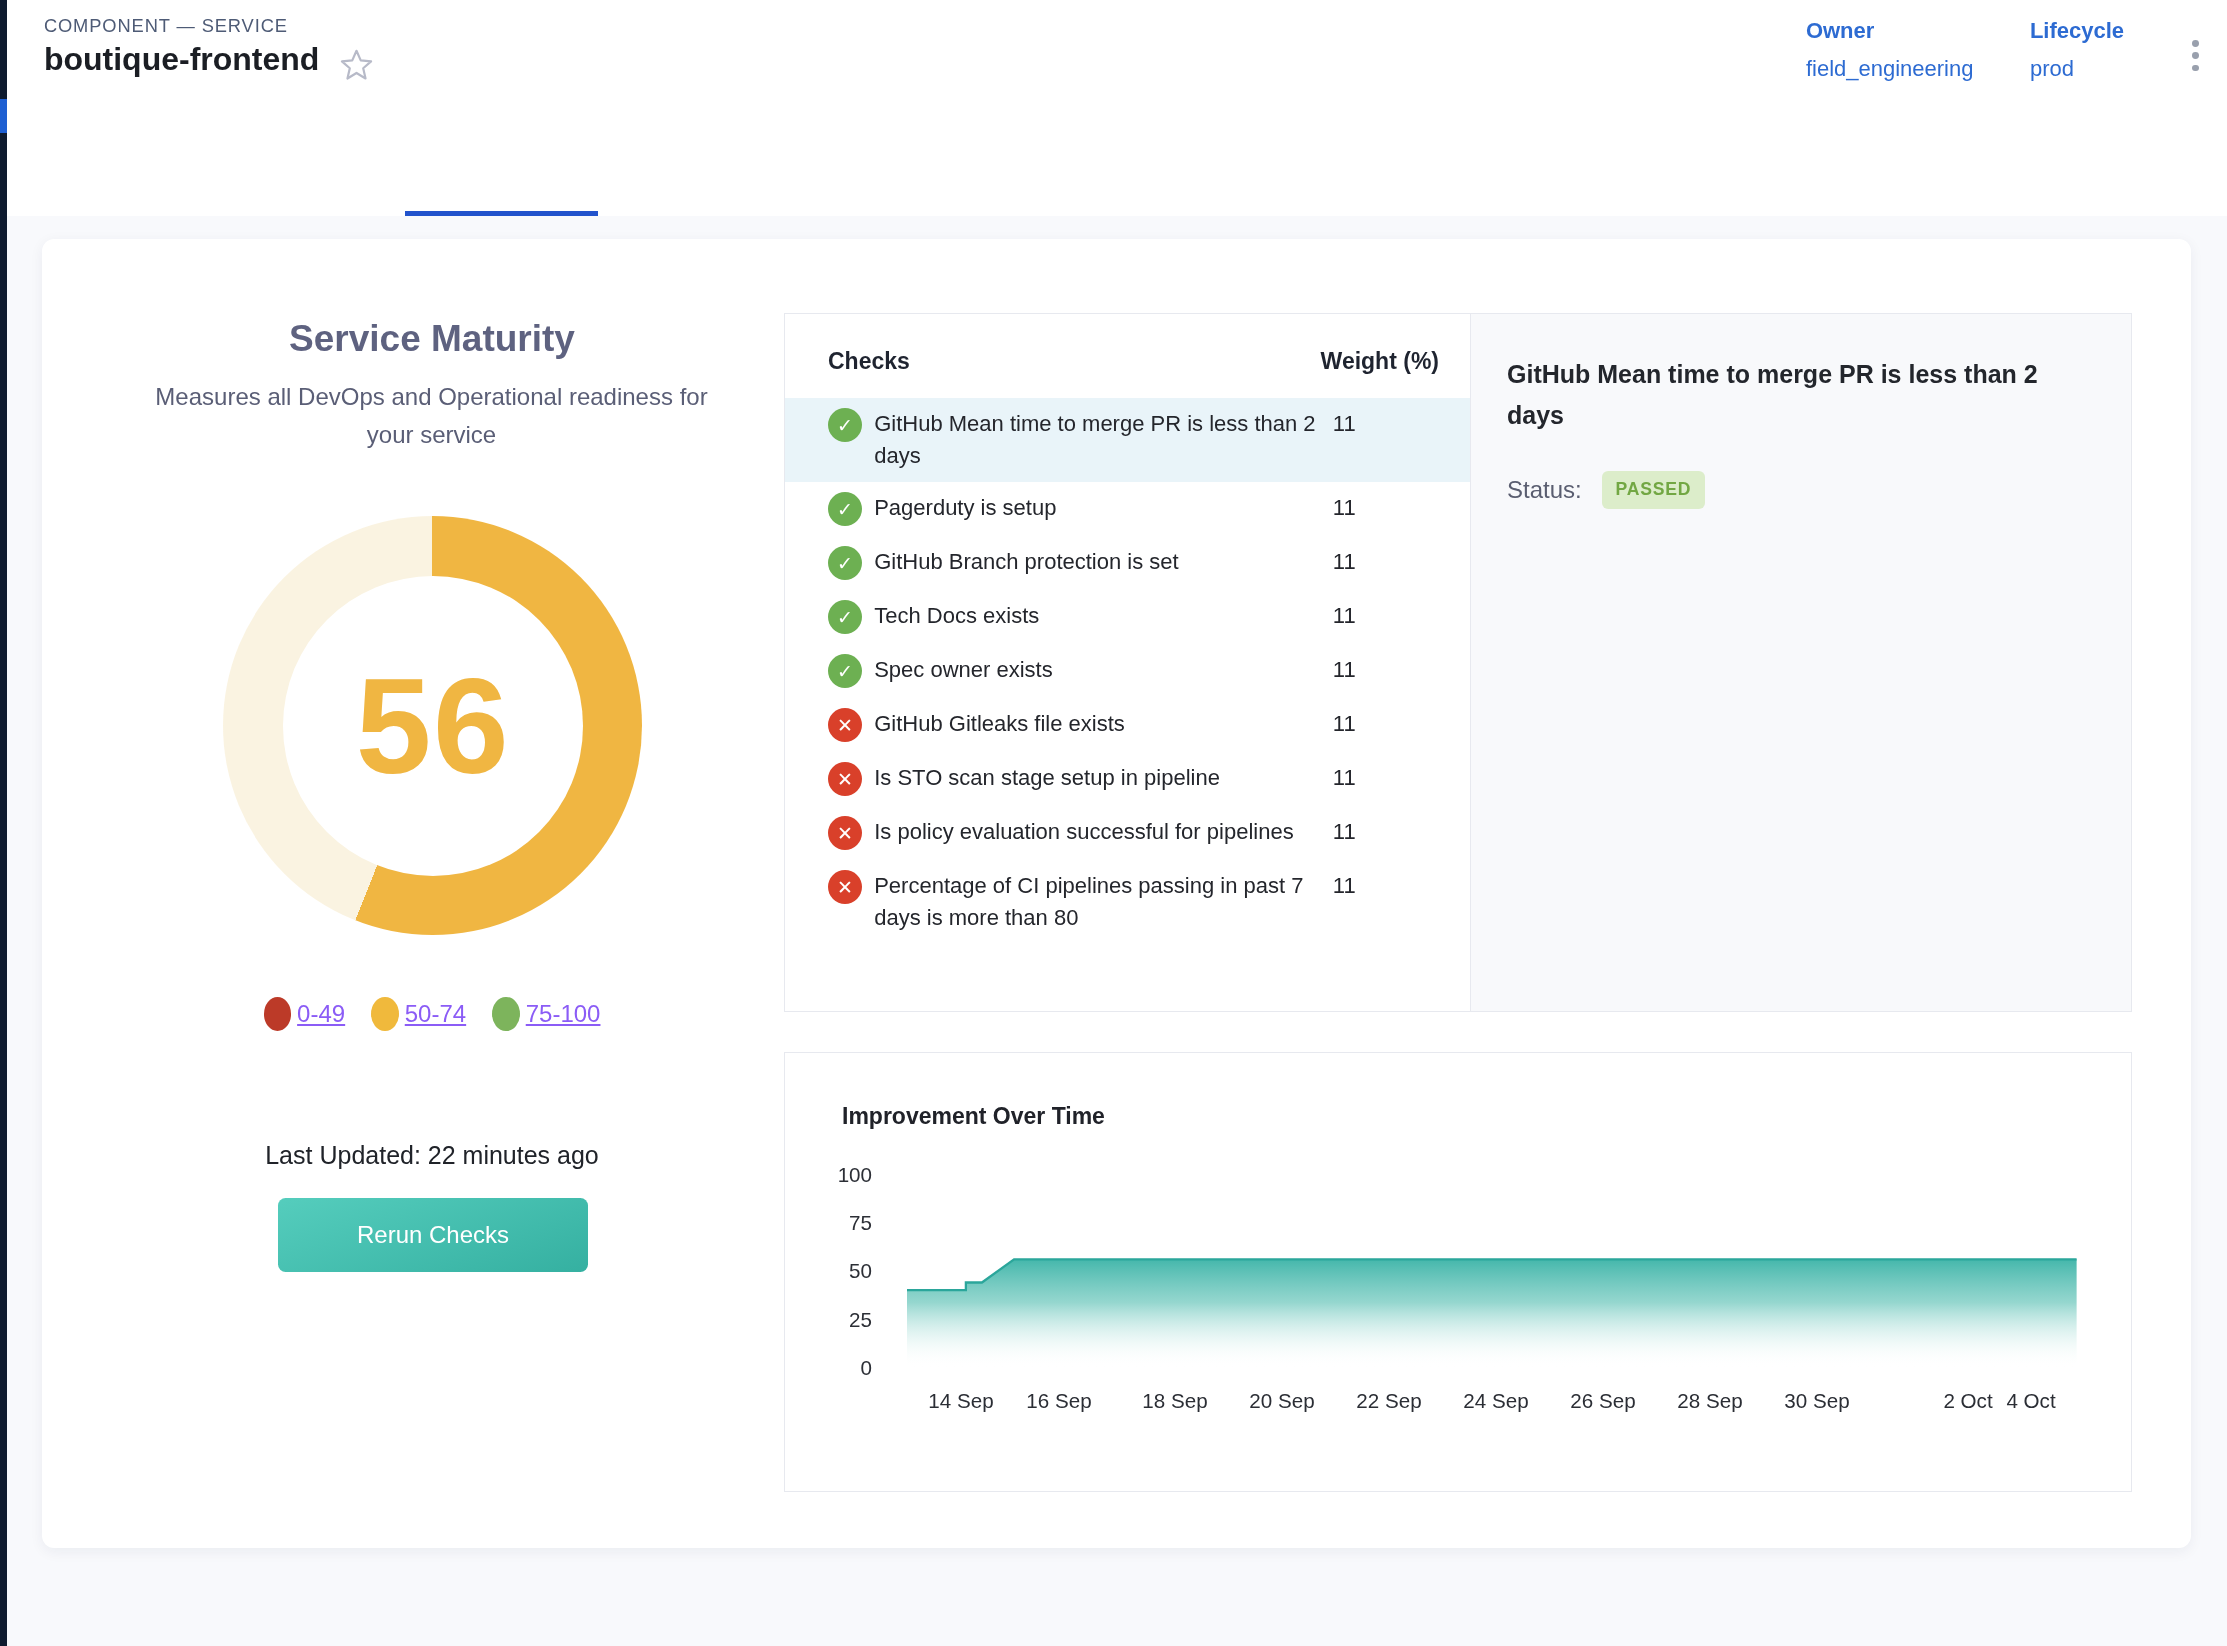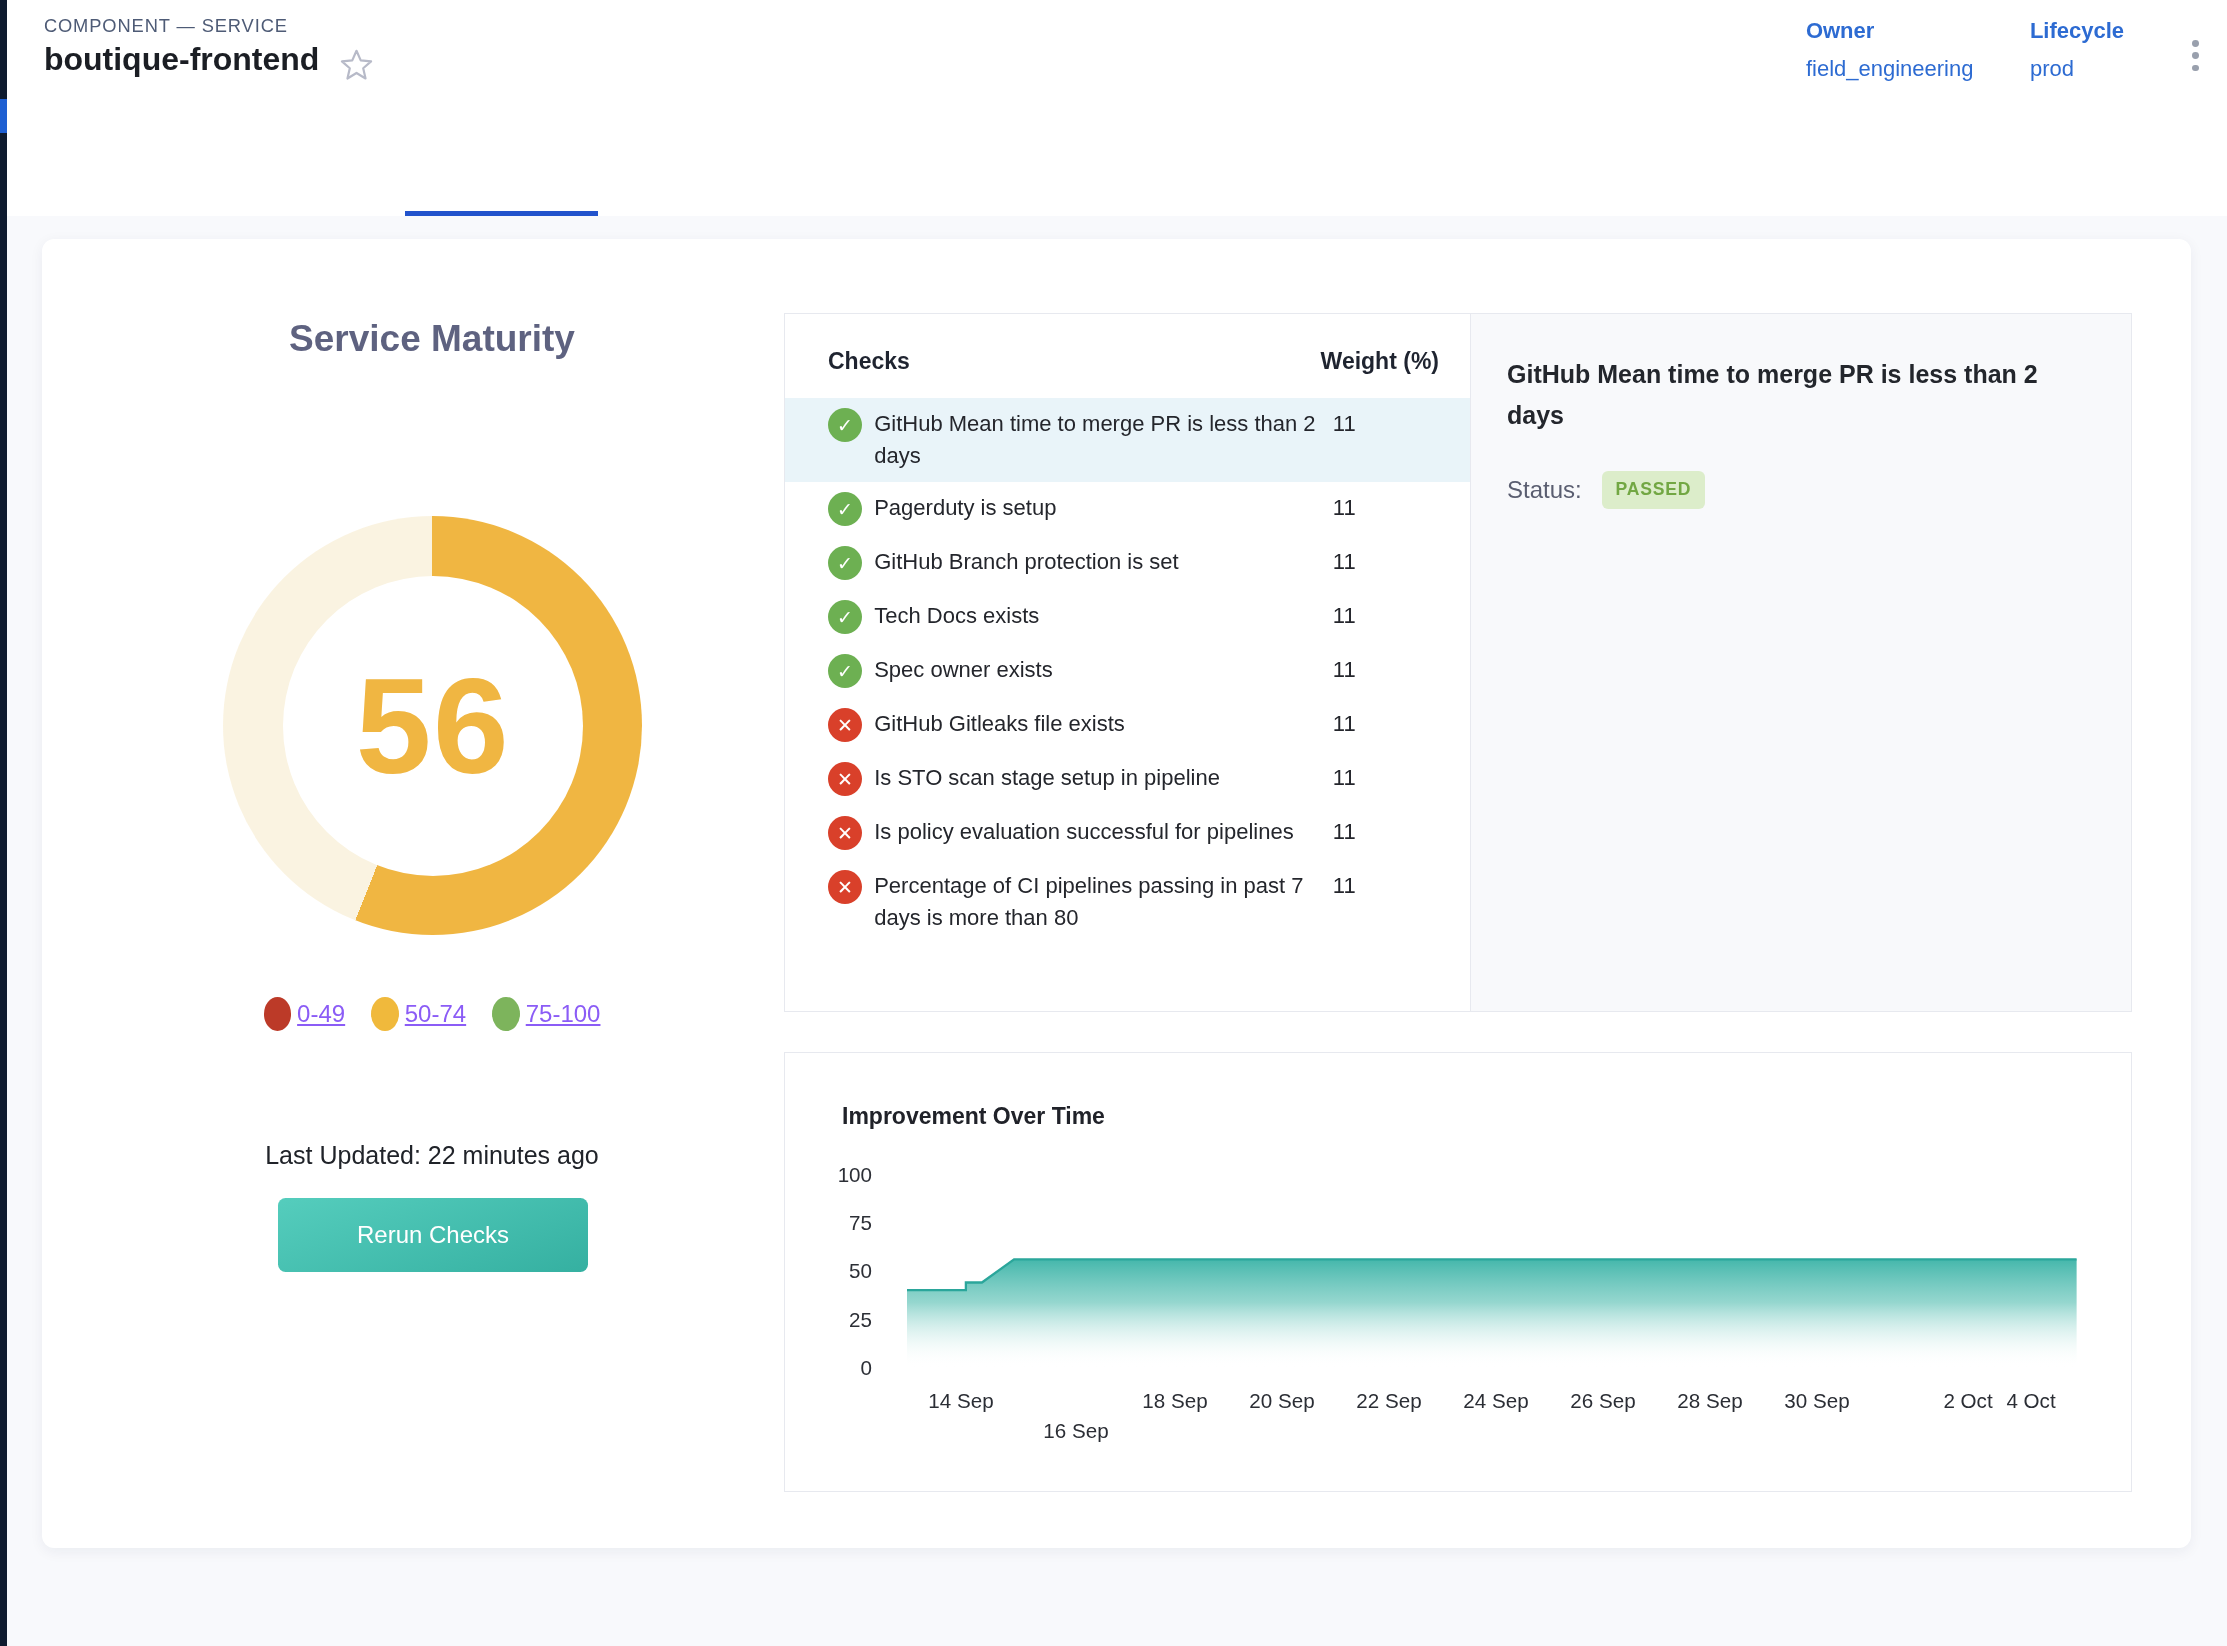--- a/index.html
+++ b/index.html
@@ -111,20 +111,21 @@
       <span class="tab" style="left: 829px;">Dependencies</span>
       <span class="tab" style="left: 1098px;">Docs</span>
       <span class="tab" style="left: 1257px;">Kubernetes</span>
     </div>
   <div class="tab-underline"></div>
 </div>
 
 <div class="card">
 
   <div class="sm-title">Service Maturity</div>
+  <div class="sm-sub">Measures all DevOps and Operational readiness for your service</div>
 
   <div class="donut" id="donut" style="background: conic-gradient(rgb(240, 182, 66) 0deg, rgb(240, 182, 66) 56%, rgb(250, 243, 225) 56%, rgb(250, 243, 225) 100%);">
     <div class="donut-hole">
       <div class="donut-score" style="color: rgb(240, 182, 66);">56</div>
     </div>
   </div>
 
   <div class="legend" id="legend">
       <span class="legend-item">
         <span class="legend-dot" style="background: rgb(188, 58, 40);"></span>
@@ -221,21 +222,21 @@
           <stop offset="0" stop-color="#3db4a8" stop-opacity="0.96"></stop>
           <stop offset="0.4" stop-color="#6cc7bc" stop-opacity="0.72"></stop>
           <stop offset="1" stop-color="#ffffff" stop-opacity="0"></stop>
         </linearGradient>
       </defs>
       <polygon id="area-poly" fill="url(#tealgrad)" points="0.0,260.0 0.0,158.8 77.0,158.8 77.0,148.7 98.0,148.7 140.0,118.3 1529.5,118.3 1529.5,260.0"></polygon>
       <polyline id="area-line" fill="none" stroke-width="3" points="0.0,158.8 77.0,158.8 77.0,148.7 98.0,148.7 140.0,118.3 1529.5,118.3" stroke="#2ba69b"></polyline>
     </svg>
     <div id="xticks">
         <span class="xtick" style="left: 176px;">14 Sep</span>
-        <span class="xtick" style="left: 291px; margin-top: 30px;">16 Sep</span>
+        <span class="xtick" style="left: 274px;">16 Sep</span>
         <span class="xtick" style="left: 390px;">18 Sep</span>
         <span class="xtick" style="left: 497px;">20 Sep</span>
         <span class="xtick" style="left: 604px;">22 Sep</span>
         <span class="xtick" style="left: 711px; text-align: right;">24 Sep</span>
         <span class="xtick" style="left: 818px;">26 Sep</span>
         <span class="xtick" style="left: 925px;">28 Sep</span>
         <span class="xtick" style="left: 1032px;">30 Sep</span>
         <span class="xtick" style="left: 1139px; margin-left: 44px;">2 Oct</span>
         <span class="xtick" style="left: 1246px;">4 Oct</span>
       </div>

